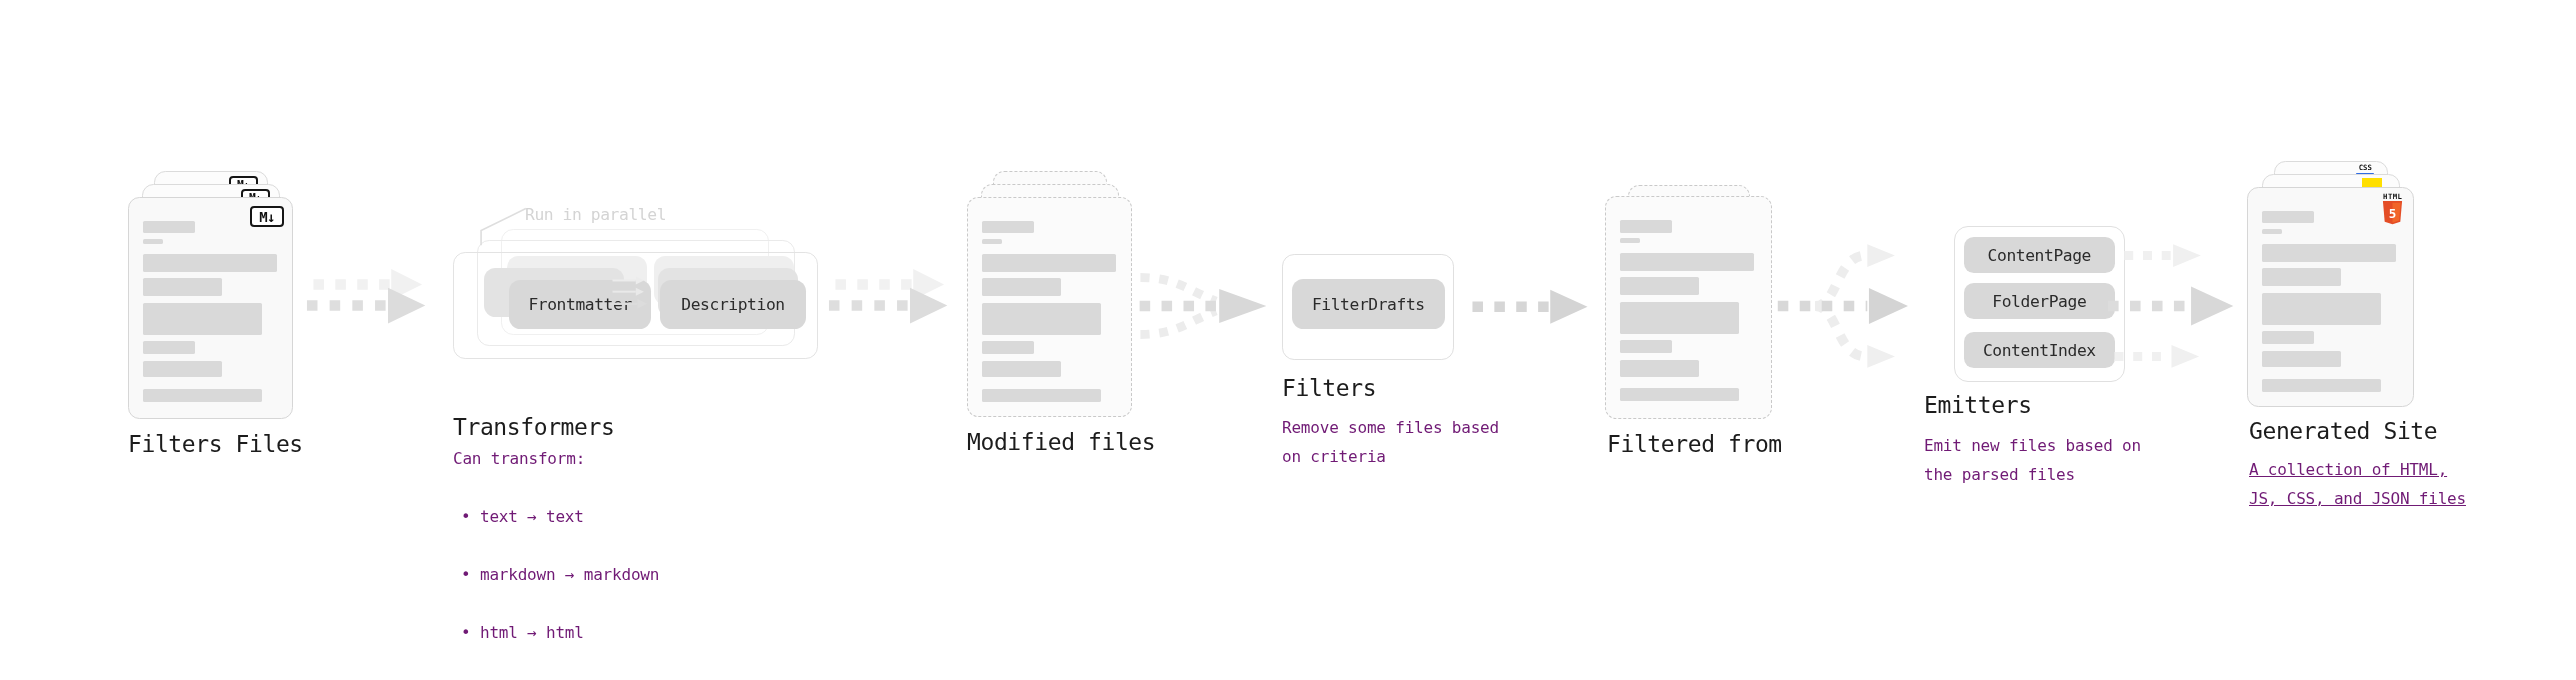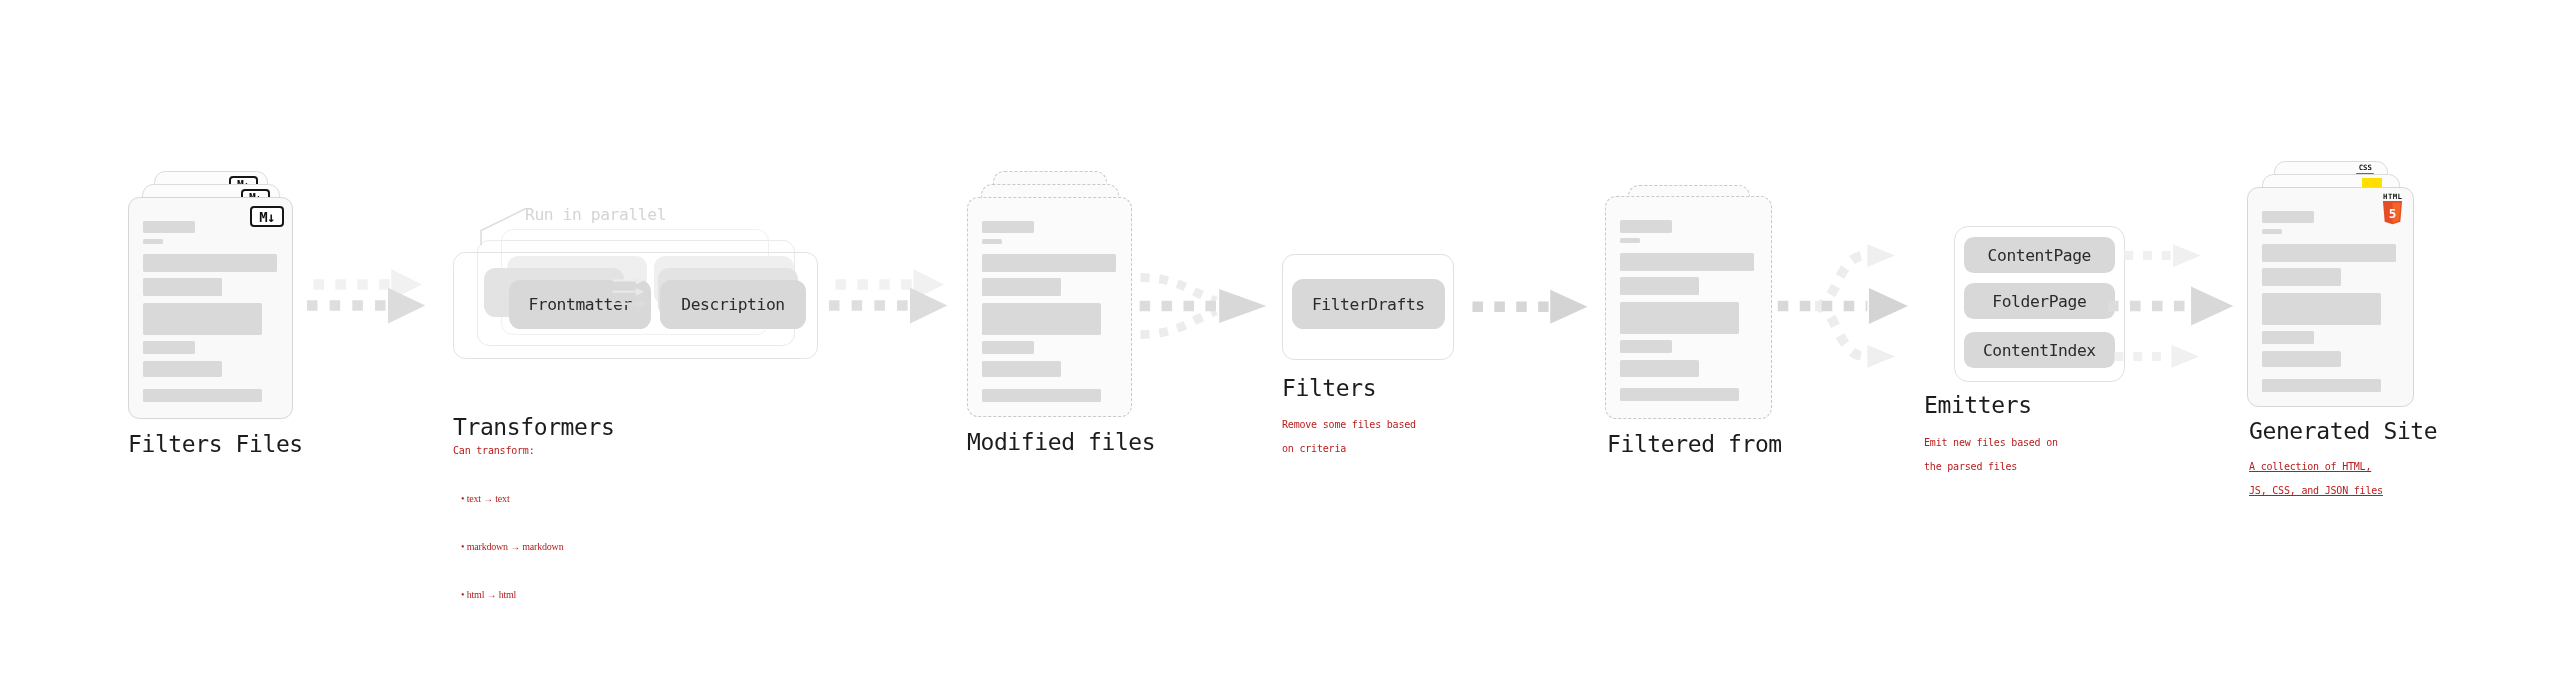--- a/index.html
+++ b/index.html
@@ -37,23 +37,23 @@
   
   .frame{position:absolute;box-sizing:border-box;border-radius:12.2px;background:transparent;}
   .pill{position:absolute;box-sizing:border-box;background:#d8d8d8;border-radius:11.4px;
         display:flex;align-items:center;justify-content:center;
         font-size:16.3px;color:#2b2b2b;letter-spacing:-0.4px;}
   .pill.ghost2{background:#e3e3e3;}
   .pill.ghost3{background:#efefef;}
 
   
   .stage-title{position:absolute;font-size:23px;line-height:26px;color:#1c1c1c;letter-spacing:-0.4px;white-space:pre;}
-  .stage-desc{position:absolute;font-size:10px;line-height:24px;color:#b91c1c;letter-spacing:-0.2px;white-space:pre-line;}
+  .stage-desc{position:absolute;font-size:16px;line-height:29px;color:#701a75;letter-spacing:-0.2px;white-space:pre-line;}
   .desc-line{white-space:pre;}
-  .desc-line.indent{padding-left:8.1px;font-family:Liberation Serif, serif;}
+  .desc-line.indent{padding-left:8.1px;}
   .annotation{position:absolute;font-size:16.3px;color:#d4d4d4;letter-spacing:-0.4px;white-space:pre;}
 
   .arrow{position:absolute;}
   svg{display:block;overflow:visible;}
 </style>
 </head>
 <body>
 
 <div class="canvas">
 

